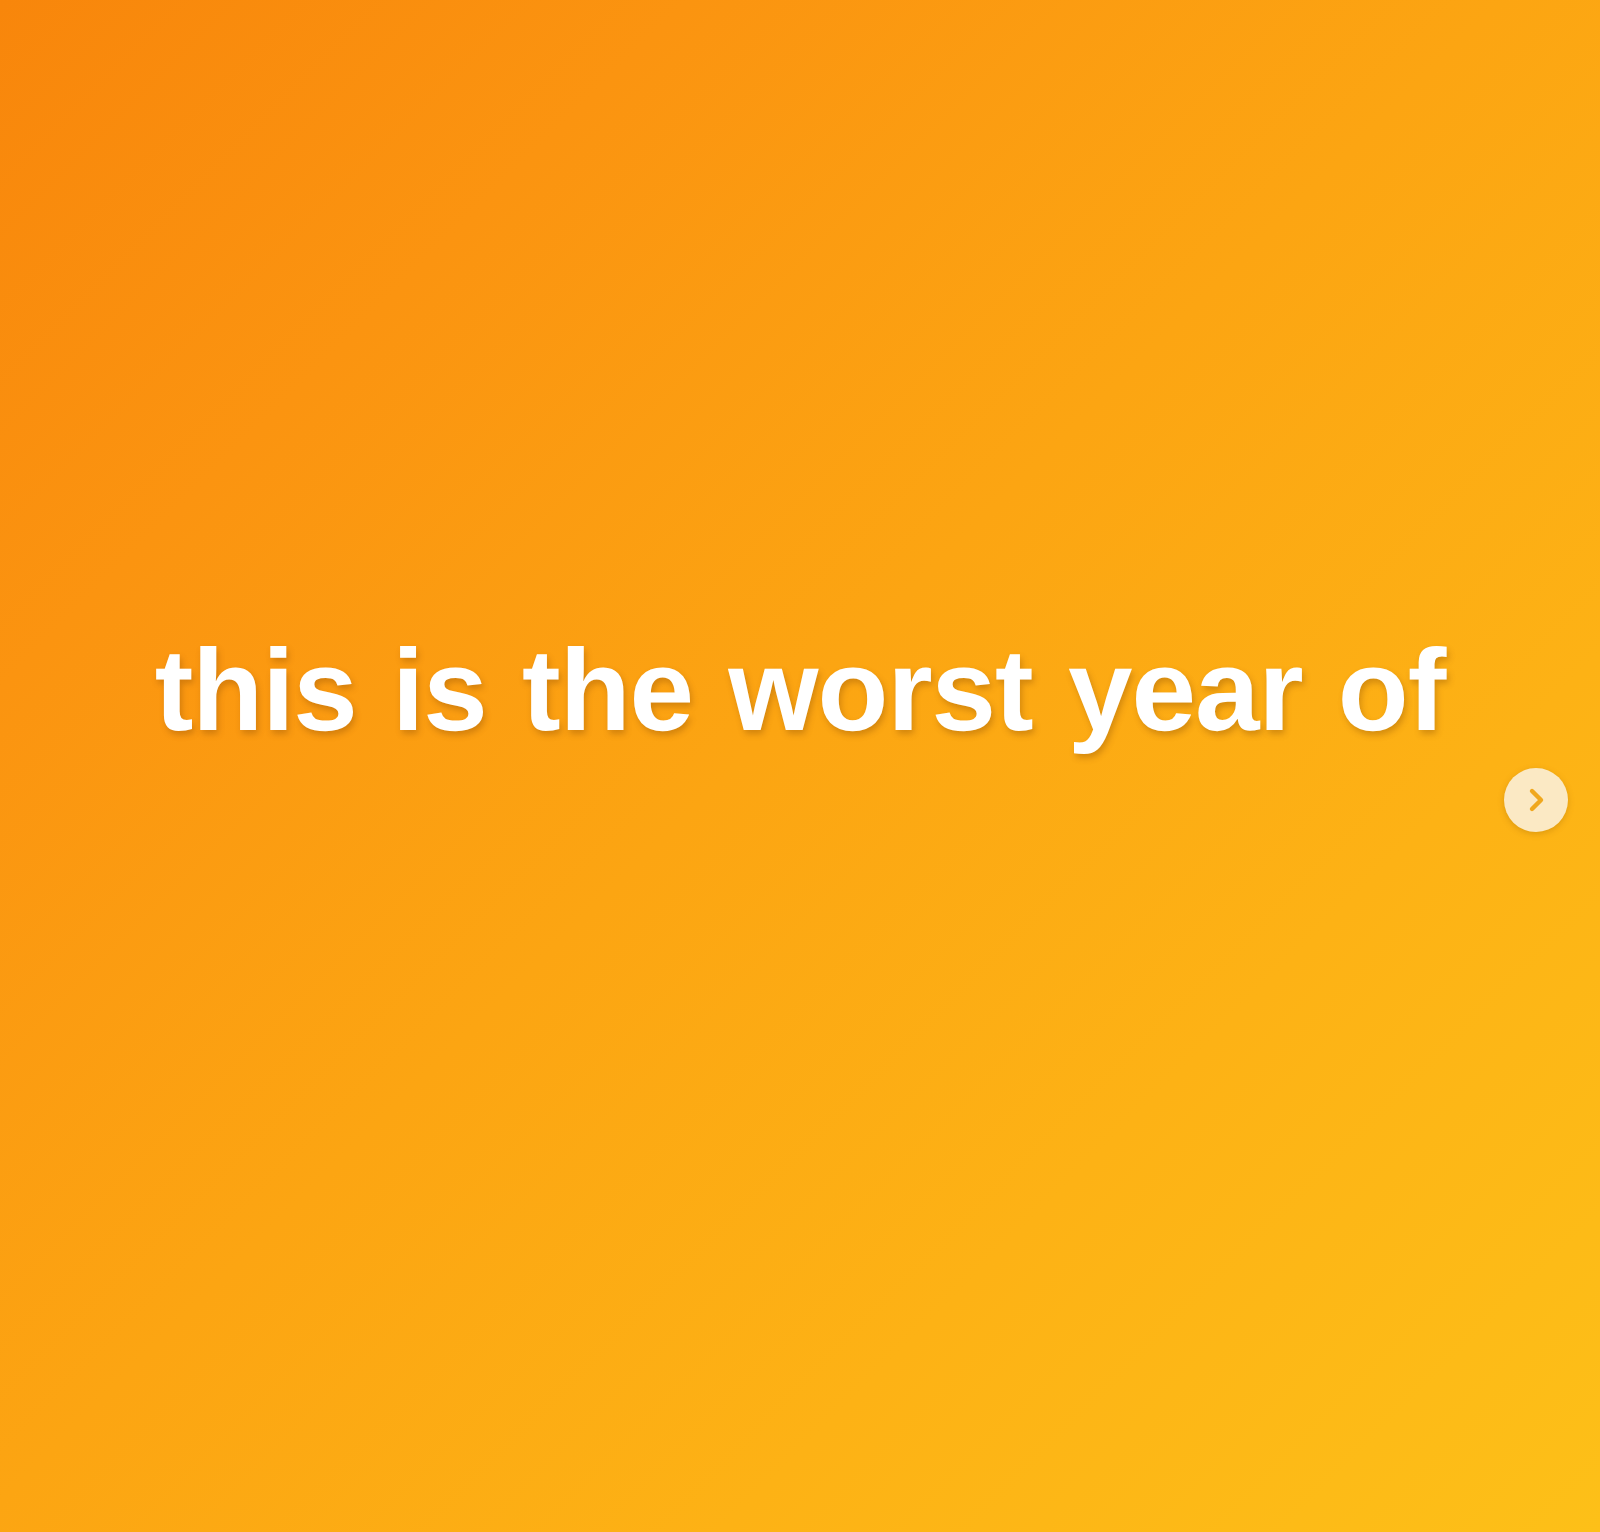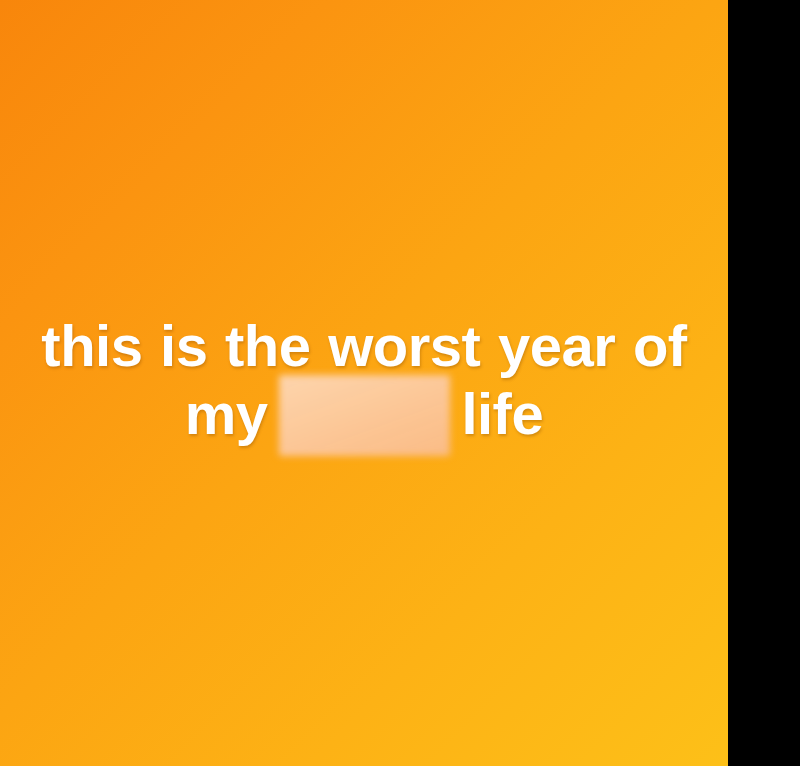--- a/index.html
+++ b/index.html
@@ -7,21 +7,21 @@
     margin: 0;
     padding: 0;
     background: #000;
   }
   body {
     font-family: "Liberation Sans", sans-serif;
   }
 
   #story-screen {
     position: relative;
-    width: 728px;
+    width: 800px;
     height: 766px;
     overflow: hidden;
     
     background: linear-gradient(135deg,
         #f8860b 0%,
         #fb9410 22%,
         #fca512 48%,
         #fdb215 72%,
         #fdc018 100%);
   }
@@ -94,23 +94,20 @@
 </style>
 </head>
 <body>
 
 <div id="story-screen">
 
   <div style="position:absolute;inset:0;"></div>
 
   <div id="caption">
     <span class="caption-line">this is the worst year of</span>
-    <span class="caption-line" id="caption-line-2">
-      <span>my </span><span class="redacted-word"><span>&nbsp;&nbsp;&nbsp;&nbsp;&nbsp;&nbsp;&nbsp;&nbsp;&nbsp;</span><span class="redaction-box"></span></span><span> life</span>
-    </span>
   </div>
 
   <button id="next-button" aria-label="Next" title="Next">
     <span>
       <svg width="14" height="14" viewBox="0 0 14 14" aria-hidden="true">
         <polyline points="5,2.5 9.5,7 5,11.5" fill="none" stroke="#f0a81e" stroke-width="2.2" stroke-linecap="round" stroke-linejoin="round"></polyline>
       </svg>
     </span>
   </button>
 

